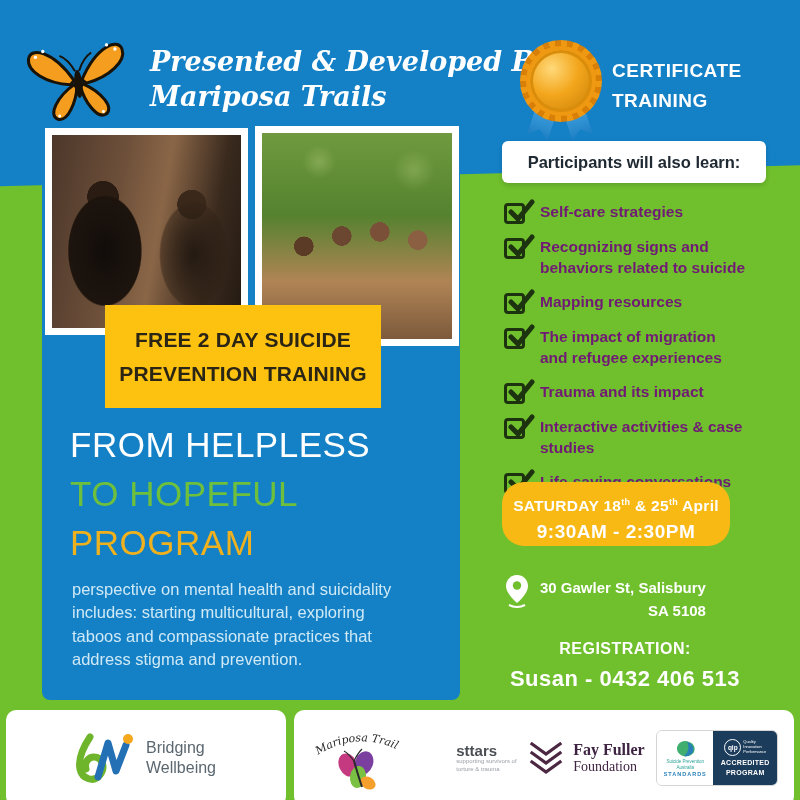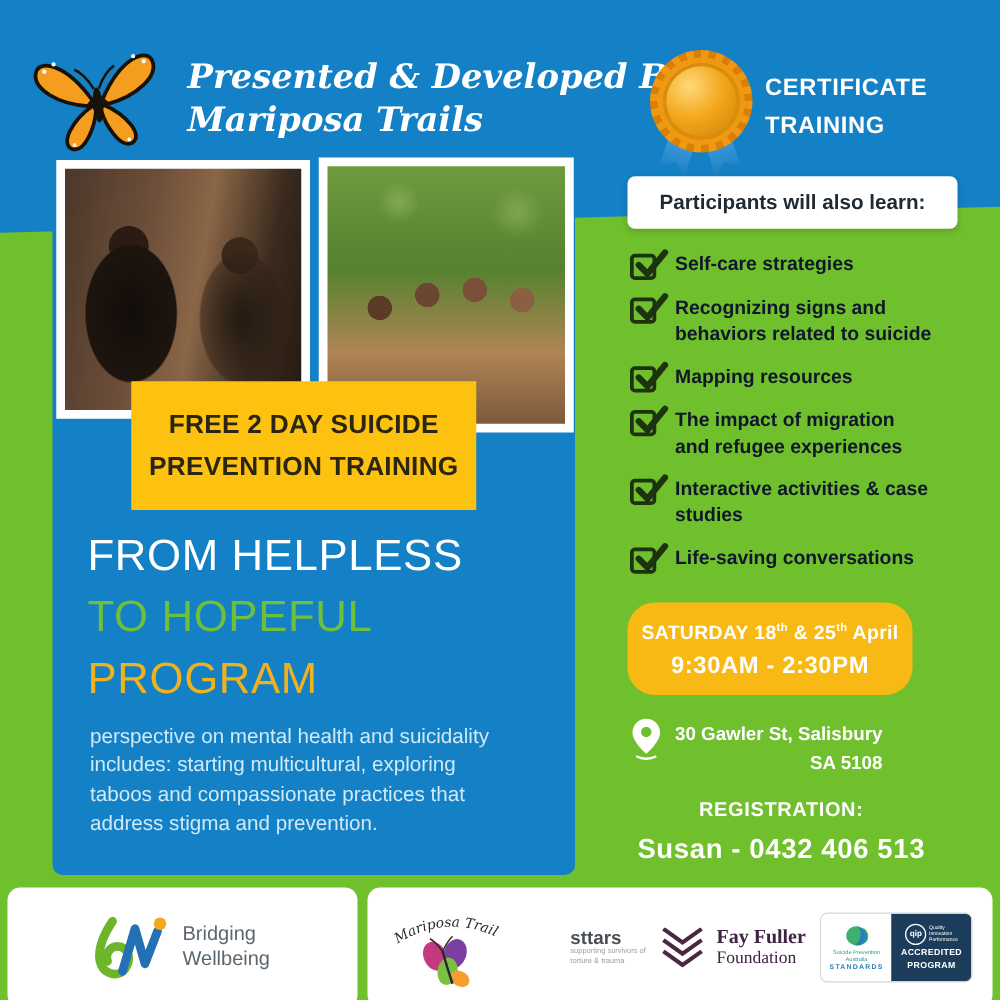--- a/index.html
+++ b/index.html
@@ -31,24 +31,24 @@
   
   .learn-title{position:absolute;left:502px;top:141px;width:264px;height:42px;background:#ffffff;
                border-radius:6px;display:flex;align-items:center;justify-content:center;
                font-size:16.5px;font-weight:bold;color:#202a33;box-shadow:0 2px 5px rgba(0,0,0,.15);}
   
   .checklist{position:absolute;left:504px;top:202px;width:262px;}
   .check-row{display:flex;margin-bottom:13px;}
   .checkbox{position:relative;flex:0 0 21px;width:21px;height:21px;border:3px solid #1d330f;
             border-radius:4px;box-sizing:border-box;margin-right:15px;margin-top:1px;}
   .checkbox svg{position:absolute;left:1px;top:-7px;overflow:visible;}
-  .check-text{font-size:15.5px;font-weight:600;color:#0f172a;line-height:1.35;}
+  .check-text{font-size:15.5px;font-weight:600;color:#701a75;line-height:1.35;}
   .check-text span{display:block;}
   
-  .pill{position:absolute;left:502px;top:482px;width:228px;height:74px;background:#f9b915;
+  .pill{position:absolute;left:502px;top:482px;width:228px;height:64px;background:#f9b915;
         border-radius:22px;color:#fff;font-weight:bold;text-align:center;box-sizing:border-box;padding-top:15px;}
   .pill .line1{font-size:15.5px;letter-spacing:.3px;}
   .pill .line2{font-size:19px;margin-top:6px;letter-spacing:.5px;}
   .sup{font-size:9px;vertical-align:super;}
   
   .loc-pin{position:absolute;left:505px;top:574px;}
   .loc-text{position:absolute;left:540px;top:576px;color:#fff;font-weight:bold;font-size:15px;line-height:1.55;}
   .loc-text span{display:block;text-align:right;}
   
   .registration{position:absolute;left:460px;top:640px;width:330px;text-align:center;color:#fff;font-weight:bold;}
@@ -206,20 +206,31 @@
           <span>and refugee experiences</span>
         </div>
     </div>
     <div class="check-row">
       <div class="checkbox">
           <svg width="26" height="24" viewBox="0 0 26 24">
             <path d="M3 13 L10 20 L24 3" stroke="#1d330f" stroke-width="5" fill="none" stroke-linecap="round"></path>
           </svg>
         </div>
       <div class="check-text">
+          <span>Trauma and its impact</span>
+          <span></span>
+        </div>
+    </div>
+    <div class="check-row">
+      <div class="checkbox">
+          <svg width="26" height="24" viewBox="0 0 26 24">
+            <path d="M3 13 L10 20 L24 3" stroke="#1d330f" stroke-width="5" fill="none" stroke-linecap="round"></path>
+          </svg>
+        </div>
+      <div class="check-text">
           <span>Interactive activities &amp; case</span>
           <span>studies</span>
         </div>
     </div>
     <div class="check-row">
       <div class="checkbox">
           <svg width="26" height="24" viewBox="0 0 26 24">
             <path d="M3 13 L10 20 L24 3" stroke="#1d330f" stroke-width="5" fill="none" stroke-linecap="round"></path>
           </svg>
         </div>

